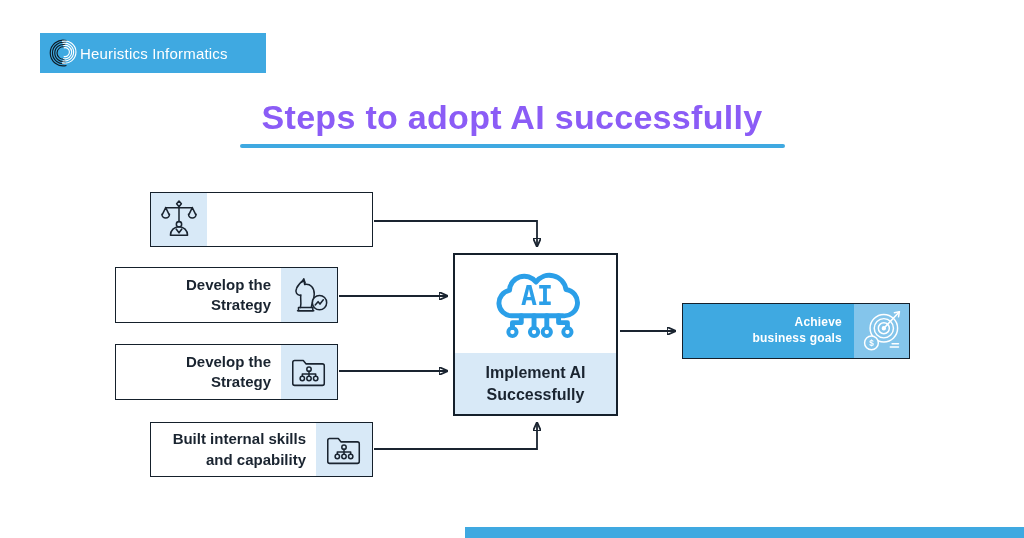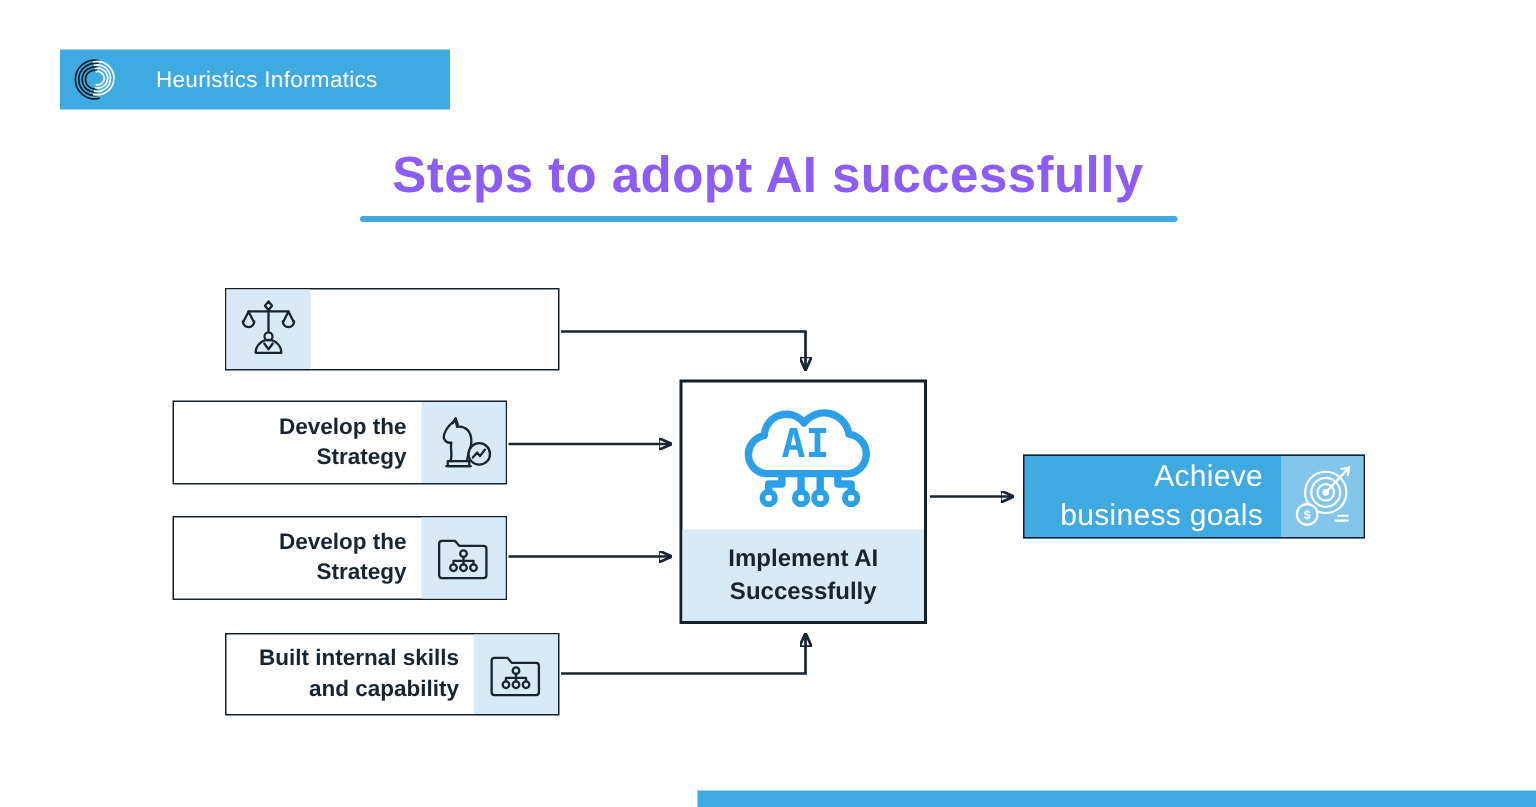--- a/index.html
+++ b/index.html
@@ -3,22 +3,22 @@
 <meta charset="utf-8">
 <style>
   * { margin:0; padding:0; box-sizing:border-box; }
   html,body { background:#fff; }
   .stage {
     position:relative; width:1024px; height:538px; background:#ffffff;
     font-family:"Liberation Sans", sans-serif; color:#1a2430; overflow:hidden;
   }
   
   .brand-bar {
-    position:absolute; left:40px; top:33px; width:260px; height:40px;
-    background:#3FA9E1; display:flex; align-items:center; gap:24px; padding:0 10px 0 8px;text-align:center;
+    position:absolute; left:40px; top:33px; width:226px; height:40px;
+    background:#3FA9E1; display:flex; align-items:center; gap:0; padding:0 10px 0 8px;text-align:center;
   }
   .brand-bar .logo { width:32px; height:32px; flex:0 0 auto; }
   .brand-bar .brand-label { color:#ffffff; font-size:15px; font-weight:500; letter-spacing:.2px; white-space:nowrap; }
 
   
   .title-wrap { position:absolute; left:0; top:98px; width:1024px; text-align:center; }
   .title { font-size:34px; font-weight:700; color:#8b5cf6; letter-spacing:.3px; }
   .title-underline { margin:7px auto 0 auto; width:545px; height:4px; background:#3FA9E1; border-radius:2px; }
 
   
@@ -51,21 +51,21 @@
     text-align:center; font-size:16px; font-weight:700; line-height:1.35; white-space:pre-line;
   }
 
   
   .outcome-box {
     position:absolute; left:682px; top:303px; width:228px; height:56px;
     background:#3FA9E1; border:1.5px solid #15202b; display:flex; align-items:stretch;
   }
   .outcome-box .txt {
     flex:1; display:flex; align-items:center; justify-content:flex-end;
-    text-align:right; padding-right:12px; color:#ffffff; font-size:20px; font-weight:400;
+    text-align:right; padding-right:12px; color:#ffffff; font-size:12px; font-weight:700;
     line-height:1.3; white-space:pre-line; letter-spacing:.2px;
   }
   .outcome-box .icon-cell {
     width:55px; flex:0 0 auto; background:#84C5EB;
     display:flex; align-items:center; justify-content:center;
   }
 
   
   .connectors { position:absolute; left:0; top:0; width:1024px; height:538px; pointer-events:none; }
   .connectors path { stroke:#1a2430; stroke-width:1.8; fill:none; }

